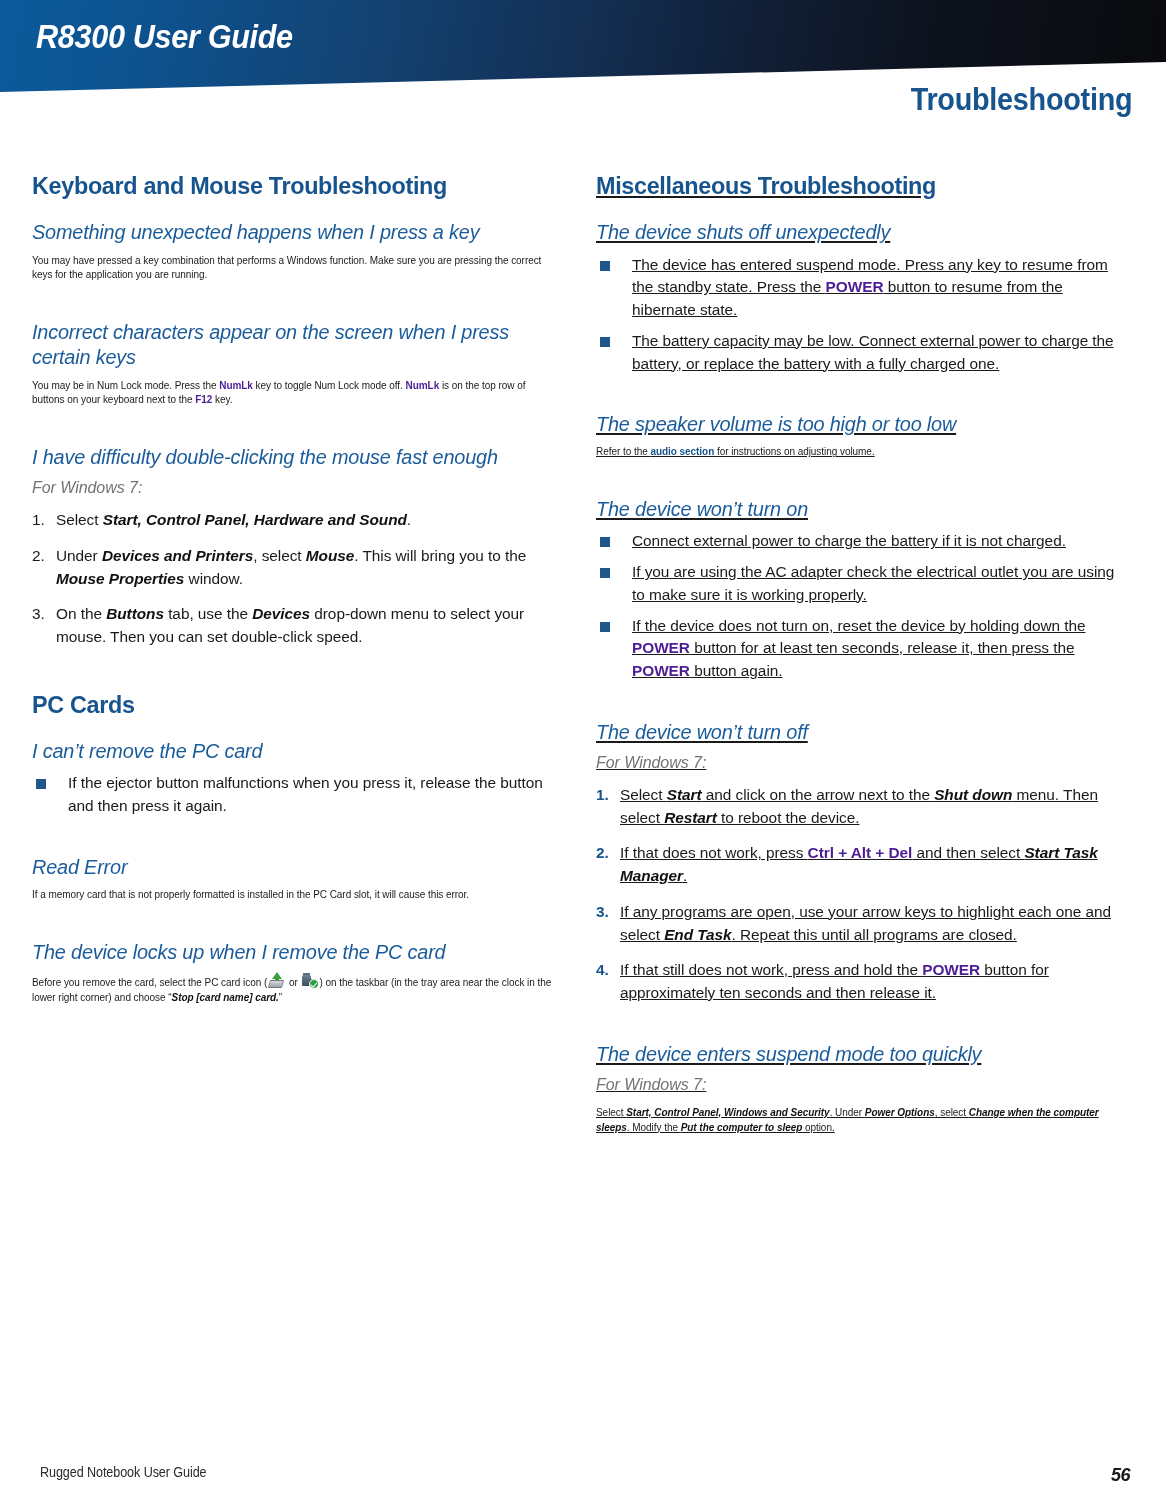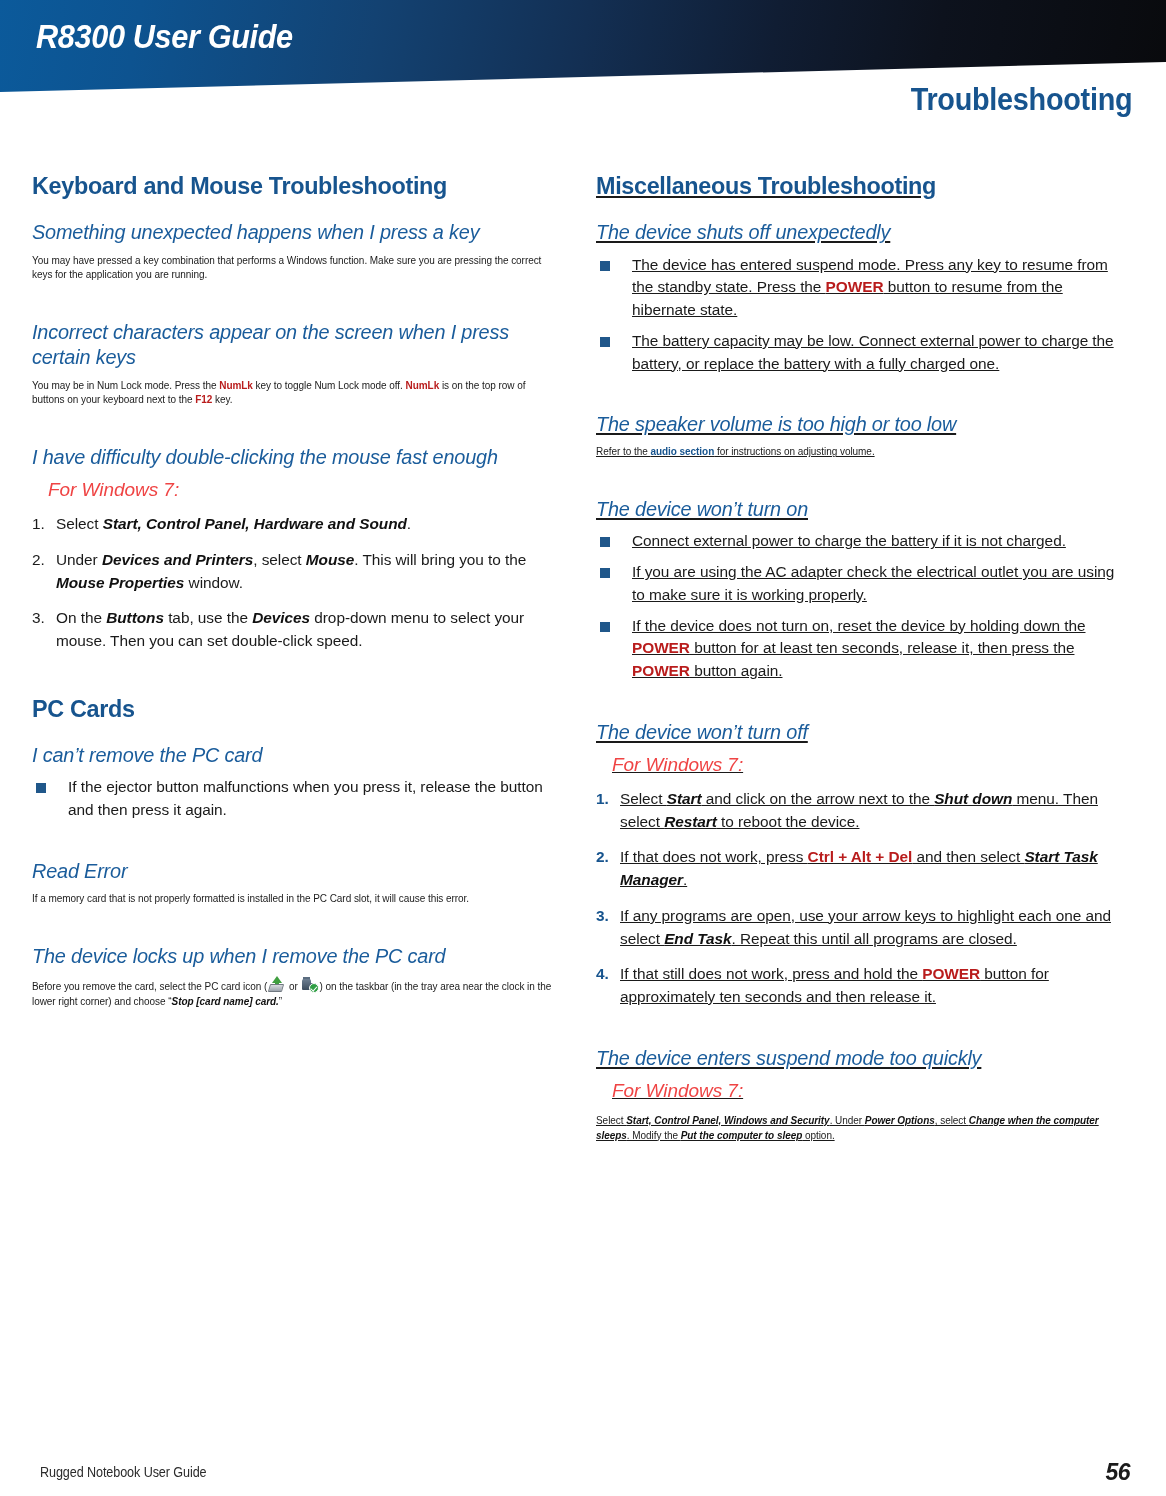--- a/index.html
+++ b/index.html
@@ -104,24 +104,24 @@
   h2.sub.gap-lg { margin-top: 36px; }
 
   p.body {
     font-size: 10px;
     line-height: 1.475;
     margin: 0 0 6px 0;
     color: #1b1b1b;
     letter-spacing: -0.05px;
   }
   p.forwin {
-    font-size: 19px;
+    font-size: 16px;
     font-style: italic;
-    color: #ef4444;
-    margin: 10px 0 12px 16px;
+    color: #737373;
+    margin: 10px 0 12px 0;
     letter-spacing: -0.05px;
   }
 
   
   ul.sqlist {
     list-style: none;
     margin: 2px 0 0 0;
     padding: 0;
   }
   ul.sqlist > li {
@@ -160,21 +160,21 @@
   ol.numlist > li > .num {
     position: absolute;
     left: 0;
     top: 0;
   }
   ol.numlist.black-num > li > .num { color: #1b1b1b; font-weight: normal; }
   ol.numlist.blue-num  > li > .num { color: #17548e; font-weight: bold; }
 
   
   .ui  { font-weight: bold; font-style: italic; color: #111111; }
-  .key { font-weight: bold; color: #b91c1c; }
+  .key { font-weight: bold; color: #4c1d95; }
   .xref{ font-weight: bold; color: #17548e; }
 
   
   .inline-icon {
     display: inline-block;
     vertical-align: -3px;
     width: 17px;
     height: 16px;
     position: relative;
     margin: 0 1px;
@@ -260,21 +260,21 @@
     color: #2b2b2b;
     letter-spacing: -0.1px;
     transform: scaleX(0.9);
     transform-origin: left center;
     white-space: nowrap;
   }
   .footer-page {
     position: absolute;
     right: 36px;
     bottom: 10px;
-    font-size: 23px;
+    font-size: 18px;
     font-weight: bold;
     font-style: italic;
     color: #1b1b1b;
     letter-spacing: -0.5px;
   }
 </style>
 </head>
 <body>
 
 <div class="banner"></div>

